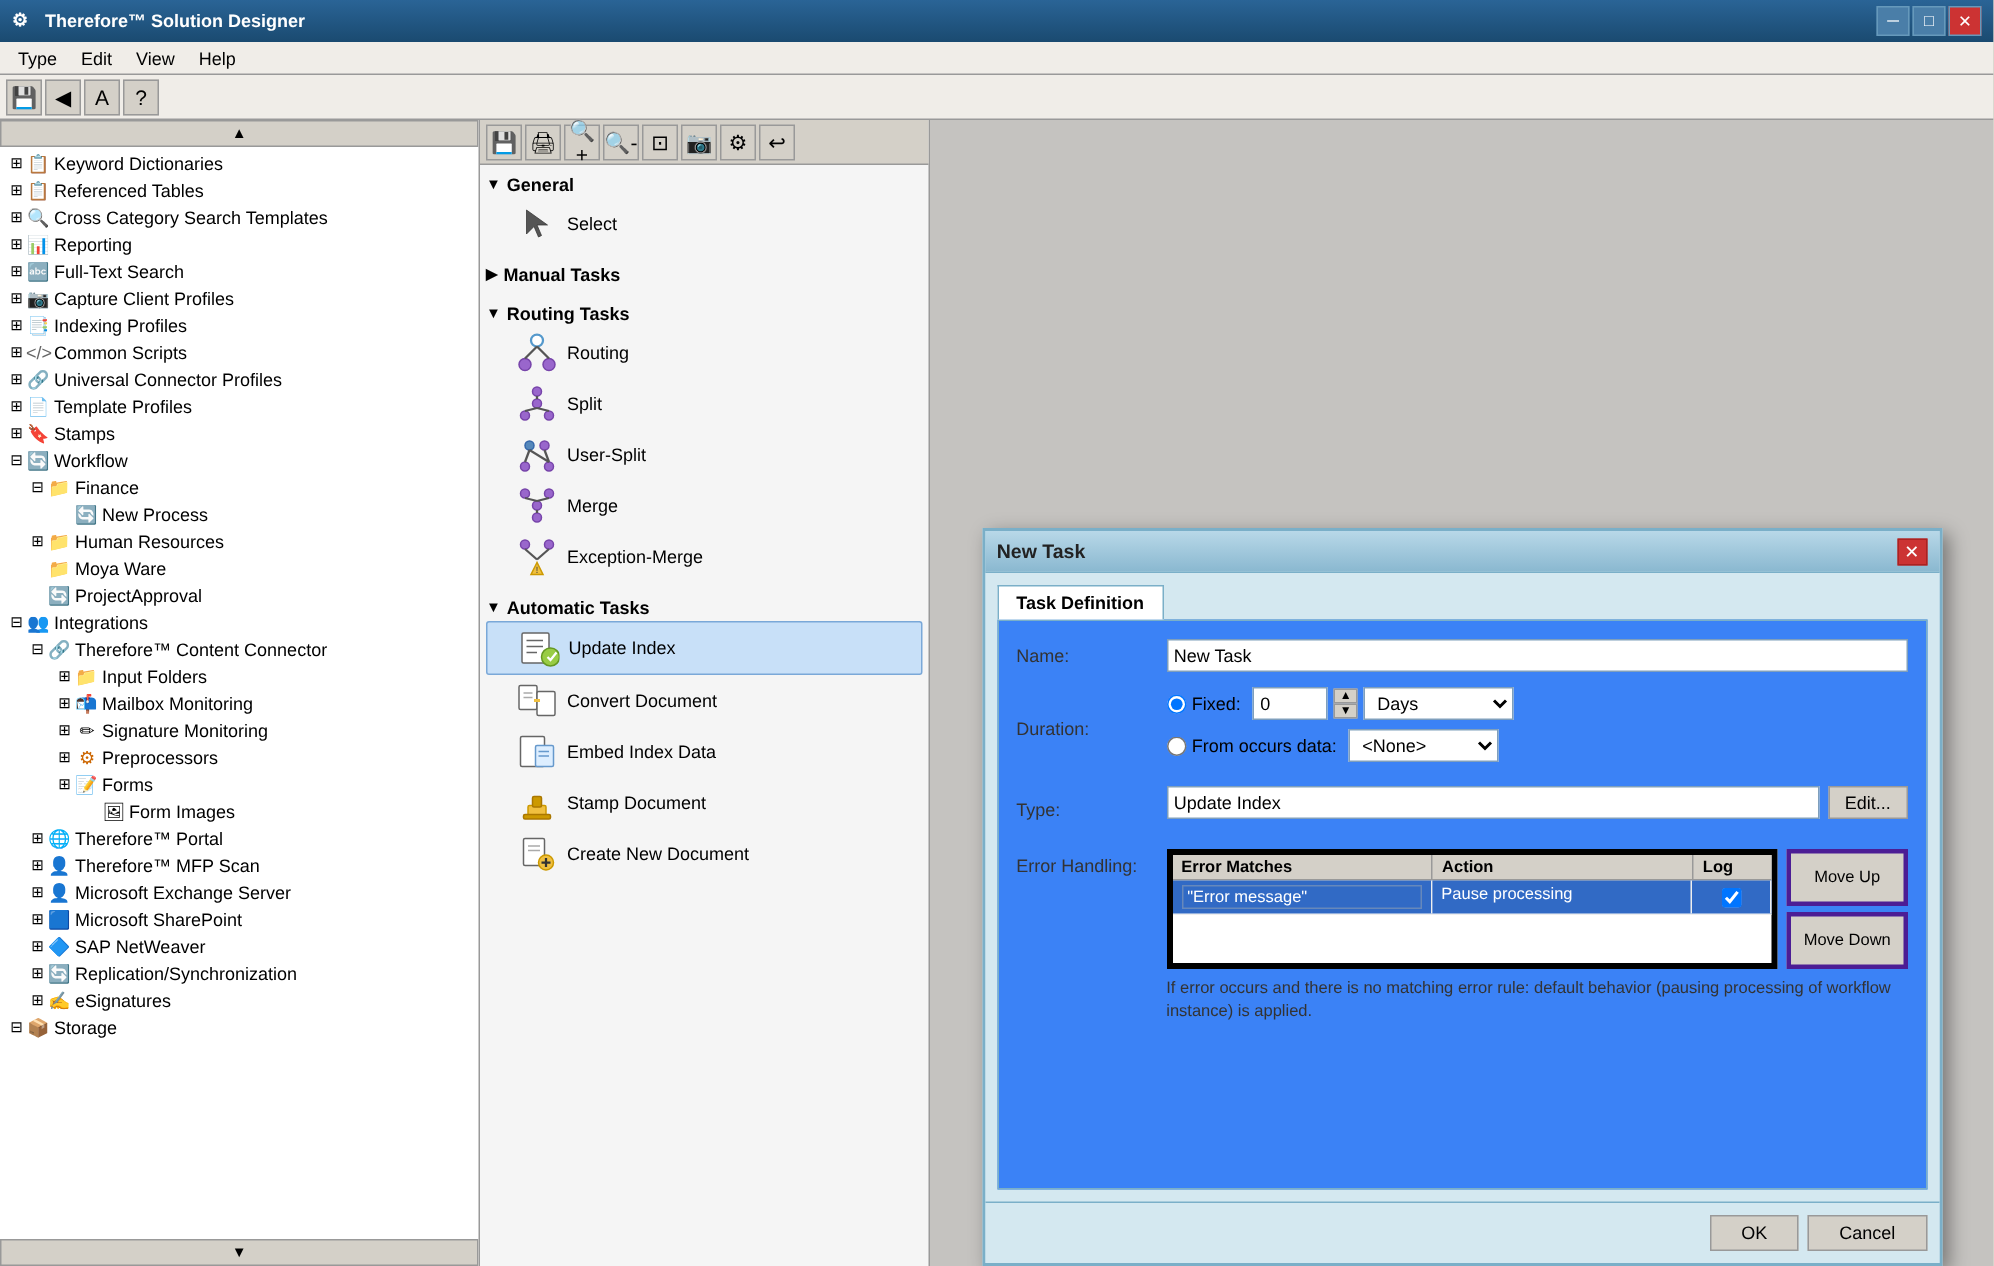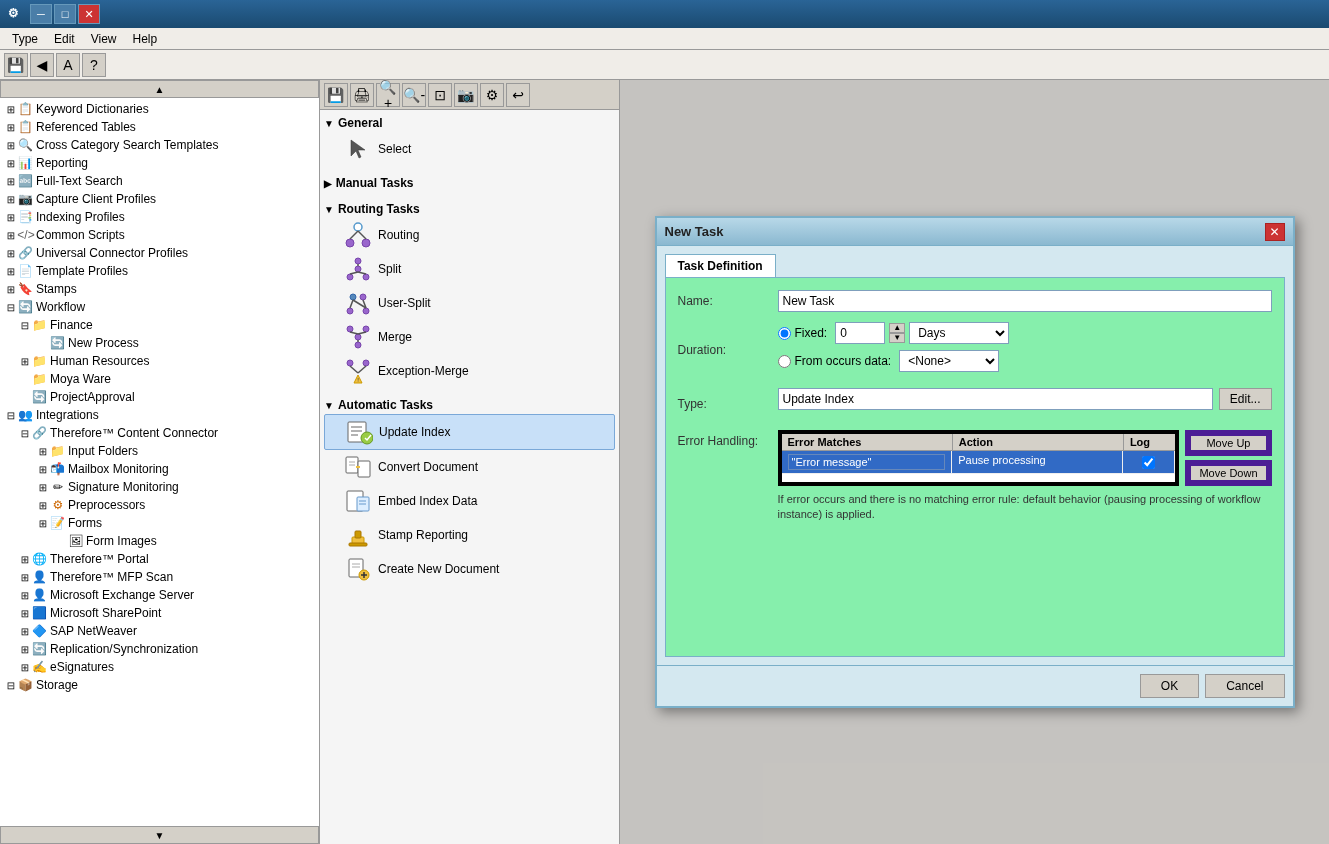--- a/index.html
+++ b/index.html
@@ -88,21 +88,21 @@
     .task-item-icon { width: 28px; height: 28px; margin-right: 6px; flex-shrink: 0; display: flex; align-items: center; justify-content: center; }
     .task-item-label { font-size: 12px; }
 
     
     .right-panel { flex: 1; background: #f0ede8; position: relative; overflow: hidden; }
 
     
     .modal-overlay {
       position: absolute; top: 0; left: 0; right: 0; bottom: 0;
       background: rgba(100,100,100,0.3);
-      display: flex; align-items: center; justify-content: center;
+      display: flex; align-items: flex-end; justify-content: center;
       padding-top: 0;
     }
     .modal {
       background: #d4e8f0;
       border: 2px solid #7aafc8;
       width: 640px;
       margin-top: 0;
       box-shadow: 4px 4px 12px rgba(0,0,0,0.4);
     }
     .modal-title-bar {
@@ -116,21 +116,21 @@
       color: white; font-size: 12px; cursor: pointer; display: flex; align-items: center; justify-content: center;
     }
     .modal-body { background: #d4e8f0; padding: 8px; }
     .tab-bar { display: flex; margin-bottom: 0; }
     .tab {
       padding: 4px 12px; background: #b8d0e0; border: 1px solid #7aafc8;
       border-bottom: none; cursor: pointer; font-size: 12px; margin-right: 14px;
     }
     .tab.active { background: white; font-weight: bold; }
     .tab-content {
-      background: #86efac; border: 1px solid #7aafc8; padding: 12px;
+      background: #3b82f6; border: 1px solid #7aafc8; padding: 12px;
       min-height: 380px;
     }
     .form-row { display: flex; align-items: center; margin-bottom: 10px; }
     .form-label { width: 100px; font-size: 12px; color: #333; flex-shrink: 0; }
     .form-field { flex: 1; }
     .text-input {
       width: 100%; height: 22px; border: 1px solid #7f9fbc; padding: 2px 4px;
       font-size: 12px; background: white;
     }
     .radio-row { display: flex; align-items: center; margin-bottom: 6px; }
@@ -150,21 +150,21 @@
     .error-table { flex: 1; border: 4px solid #000000; font-size: 12px; background: white; }
     .error-table-header { display: flex; background: #d4d0c8; border-bottom: 1px solid #999; }
     .error-col-header { padding: 2px 6px; font-weight: bold; font-size: 11px; border-right: 1px solid #999; }
     .error-col-header:last-child { border-right: none; }
     .error-table-row { display: flex; border-bottom: 1px solid #eee; }
     .error-col-cell { padding: 3px 6px; font-size: 11px; border-right: 1px solid #eee; }
     .error-col-cell.selected-row { background: #316ac5; color: white; }
     .error-col-cell input { border: 1px solid #7f9fbc; font-size: 11px; padding: 1px 3px; background: white; }
     .error-col-cell.checkbox-cell { display: flex; align-items: center; justify-content: center; }
     .move-btns { display: flex; flex-direction: column; gap: 4px; justify-content: flex-start; padding-top: 0; }
-    .move-btn { height: 26px; padding: 0 8px; background: #d4d0c8; border: 6px solid #4c1d95; cursor: pointer; font-size: 11px; white-space: nowrap; }
+    .move-btn { height: 38px; padding: 0 8px; background: #d4d0c8; border: 3px solid #4c1d95; cursor: pointer; font-size: 11px; white-space: nowrap; }
     .error-note { font-size: 11px; color: #333; margin-top: 6px; line-height: 1.4; }
     .modal-footer {
       background: #d4e8f0; border-top: 1px solid #7aafc8;
       padding: 8px; display: flex; justify-content: flex-end; gap: 6px;
     }
     .footer-btn {
       height: 24px; padding: 0 20px; background: #d4d0c8; border: 1px solid #999;
       cursor: pointer; font-size: 12px;
     }
 
@@ -180,20 +180,21 @@
     .icon-purple { color: #9933cc; }
     .icon-orange { color: #cc6600; }
     .icon-gray { color: #666; }
     .icon-teal { color: #009999; }
   </style>
 </head>
 <body>
 
 <div class="title-bar">
   <span class="title-bar-icon">⚙</span>
+  <span class="title-bar-title">Therefore™ Solution Designer</span>
   <div class="title-bar-controls">
     <button class="title-bar-btn">─</button>
     <button class="title-bar-btn">□</button>
     <button class="title-bar-btn close">✕</button>
   </div>
 </div>
 
 <div class="menu-bar">
   <span class="menu-item">Type</span>
   <span class="menu-item">Edit</span>
@@ -567,21 +568,21 @@
           <span class="task-item-label">Embed Index Data</span>
         </div>
         <div class="task-item">
           <div class="task-item-icon">
             <svg width="28" height="28" viewBox="0 0 28 28">
               <rect x="8" y="16" width="12" height="8" rx="1" fill="#f0c040" stroke="#cc9900" stroke-width="1"></rect>
               <rect x="11" y="10" width="6" height="7" rx="1" fill="#cc9900" stroke="#aa7700" stroke-width="1"></rect>
               <rect x="5" y="22" width="18" height="3" rx="1" fill="#cc9900" stroke="#aa7700" stroke-width="1"></rect>
             </svg>
           </div>
-          <span class="task-item-label">Stamp Reporting</span>
+          <span class="task-item-label">Stamp Document</span>
         </div>
         <div class="task-item">
           <div class="task-item-icon">
             <svg width="28" height="28" viewBox="0 0 28 28">
               <rect x="5" y="4" width="14" height="18" rx="1" fill="white" stroke="#666" stroke-width="1"></rect>
               <line x1="8" y1="9" x2="16" y2="9" stroke="#aaa" stroke-width="1"></line>
               <line x1="8" y1="12" x2="16" y2="12" stroke="#aaa" stroke-width="1"></line>
               <circle cx="20" cy="20" r="5" fill="#f0c040" stroke="#cc9900" stroke-width="1"></circle>
               <line x1="20" y1="17" x2="20" y2="23" stroke="#333" stroke-width="1.5"></line>
               <line x1="17" y1="20" x2="23" y2="20" stroke="#333" stroke-width="1.5"></line>

